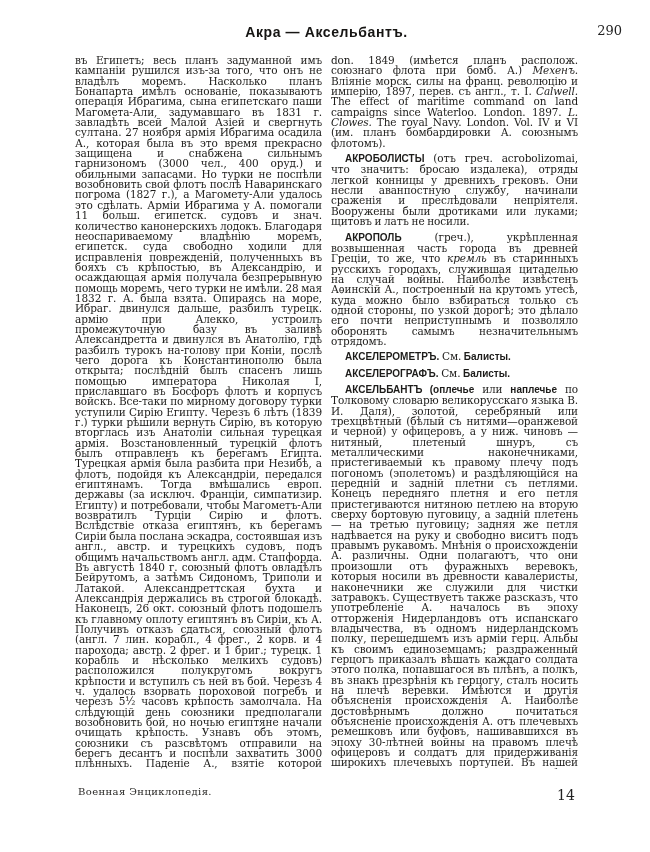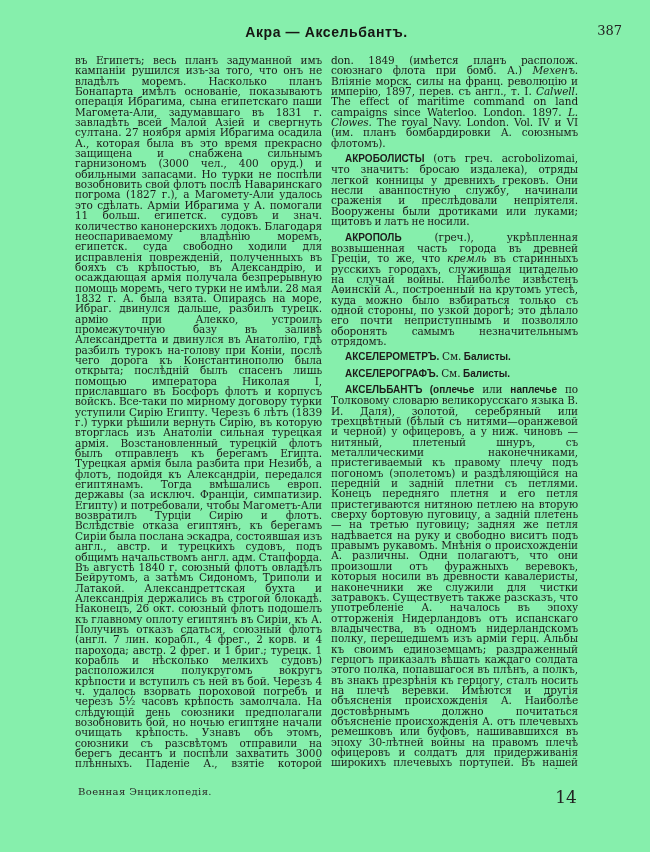--- a/index.html
+++ b/index.html
@@ -1,19 +1,19 @@
 <!DOCTYPE html>
 <html><head>
 <meta charset="utf-8">
 <style>
   html,body{margin:0;padding:0;background:#e8e8e6;}
   .page{
     position:relative;
     width:650px;height:852px;
-    background:#86efac;
+    background:#ffffff;
     font-family:"DejaVu Serif", serif;
     color:#1d1c1a;
     overflow:hidden;
     box-sizing:border-box;
   }
   .header{
     position:absolute;top:22px;left:75px;width:503px;height:20px;
     text-align:center;
   }
   .header-title{
@@ -54,33 +54,33 @@
   }
   .imprint{
     position:absolute;left:78px;top:786px;
     font-size:10px;
     letter-spacing:0.4px;
     color:#2a2927;
   }
   .sheet-number{
     position:absolute;left:546px;top:787px;width:40px;
     text-align:center;
-    font-size:17px;
+    font-size:14px;
     color:#222;
   }
 </style>
 </head>
 <body>
 
 <div class="page">
 
   <div class="header">
     <span class="header-title">Акра — Аксельбантъ.</span>
   </div>
-  <div class="page-number">387</div>
+  <div class="page-number">290</div>
 
   <div class="columns">
     <div class="col">
         <div class="para"><span class="run-n">въ Египетъ; весь планъ задуманной имъ кампаніи рушился изъ-за того, что онъ не владѣлъ моремъ. Насколько планъ Бонапарта имѣлъ основаніе, показываютъ операція Ибрагима, сына египетскаго паши Магомета-Али, задумавшаго въ 1831 г. завладѣть всей Малой Азіей и свергнуть султана. 27 ноября армія Ибрагима осадила А., которая была въ это время прекрасно защищена и снабжена сильнымъ гарнизономъ (3000 чел., 400 оруд.) и обильными запасами. Но турки не поспѣли возобновить свой флотъ послѣ Наваринскаго погрома (1827 г.), а Магомету-Али удалось это сдѣлать. Арміи Ибрагима у А. помогали 11 больш. египетск. судовъ и знач. количество канонерскихъ лодокъ. Благодаря неоспариваемому владѣнію моремъ, египетск. суда свободно ходили для исправленія поврежденій, полученныхъ въ бояхъ съ крѣпостью, въ Александрію, и осаждающая армія получала безпрерывную помощь моремъ, чего турки не имѣли. 28 мая 1832 г. А. была взята. Опираясь на море, Ибраг. двинулся дальше, разбилъ турецк. армію при Алекко, устроилъ промежуточную базу въ заливѣ Александретта и двинулся въ Анатолію, гдѣ разбилъ турокъ на-голову при Коніи, послѣ чего дорога къ Константинополю была открыта; послѣдній былъ спасенъ лишь помощью императора Николая I, приславшаго въ Босфоръ флотъ и корпусъ войскъ. Все-таки по мирному договору турки уступили Сирію Египту. Черезъ 6 лѣтъ (1839 г.) турки рѣшили вернуть Сирію, въ которую вторглась изъ Анатоліи сильная турецкая армія. Возстановленный турецкій флотъ былъ отправленъ къ берегамъ Египта. Турецкая армія была разбита при Незибѣ, а флотъ, подойдя къ Александріи, передался египтянамъ. Тогда вмѣшались европ. державы (за исключ. Франціи, симпатизир. Египту) и потребовали, чтобы Магометъ-Али возвратилъ Турціи Сирію и флотъ. Вслѣдствіе отказа египтянъ, къ берегамъ Сиріи была послана эскадра, состоявшая изъ англ., австр. и турецкихъ судовъ, подъ общимъ начальствомъ англ. адм. Стапфорда. Въ августѣ 1840 г. союзный флотъ овладѣлъ Бейрутомъ, а затѣмъ Сидономъ, Триполи и Латакой. Александреттская бухта и Александрія держались въ строгой блокадѣ. Наконецъ, 26 окт. союзный флотъ подошелъ къ главному оплоту египтянъ въ Сиріи, къ А. Получивъ отказъ сдаться, союзный флотъ (англ. 7 лин. корабл., 4 фрег., 2 корв. и 4 парохода; австр. 2 фрег. и 1 бриг.; турецк. 1 корабль и нѣсколько мелкихъ судовъ) расположился полукругомъ вокругъ крѣпости и вступилъ съ ней въ бой. Черезъ 4 ч. удалось взорвать пороховой погребъ и черезъ 5½ часовъ крѣпость замолчала. На слѣдующій день союзники предполагали возобновить бой, но ночью египтяне начали очищать крѣпость. Узнавъ объ этомъ, союзники съ разсвѣтомъ отправили на берегъ десантъ и поспѣли захватить 3000 плѣнныхъ. Паденіе А., взятіе которой египтяне считали невозможнымъ безъ помощи арміи, имѣло рѣшающее значеніе. Потеря сирійскаго берега была потерей Сиріи. Магометъ-Али подчинился требованію державъ и возвратилъ Турціи Сирію и флотъ. (Forschungen zur deutschen Geschichte, Bd. 16. Göttingen 1876 (осада А. крестоносцами). </span></div>
       </div>
     <div class="col">
         <div class="para"><span class="run-n">don. 1849 (имѣется планъ располож. союзнаго флота при бомб. А.) </span><span class="run-i">Мехенъ.</span><span class="run-n"> Вліяніе морск. силы на франц. революцію и имперію, 1897, перев. съ англ., т. I. </span><span class="run-i">Calwell.</span><span class="run-n"> The effect of maritime command on land campaigns since Waterloo. London. 1897. </span><span class="run-i">L. Clowes.</span><span class="run-n"> The royal Navy. London. Vol. IV и VI (им. планъ бомбардировки А. союзнымъ флотомъ).</span></div>
         <div class="para indent entry"><span class="run-b">АКРОБОЛИСТЫ</span><span class="run-n"> (отъ греч. acrobolizomai, что значитъ: бросаю издалека), отряды легкой конницы у древнихъ грековъ. Они несли аванпостную службу, начинали сраженія и преслѣдовали непріятеля. Вооружены были дротиками или луками; щитовъ и латъ не носили.</span></div>
         <div class="para indent entry"><span class="run-b">АКРОПОЛЬ</span><span class="run-n"> (греч.), укрѣпленная возвышенная часть города въ древней Греціи, то же, что </span><span class="run-i">кремль</span><span class="run-n"> въ старинныхъ русскихъ городахъ, служившая цитаделью на случай войны. Наиболѣе извѣстенъ Аѳинскій А., построенный на крутомъ утесѣ, куда можно было взбираться только съ одной стороны, по узкой дорогѣ; это дѣлало его почти неприступнымъ и позволяло оборонять самымъ незначительнымъ отрядомъ.</span></div>
         <div class="para indent entry"><span class="run-b">АКСЕЛЕРОМЕТРЪ.</span><span class="run-n"> См. </span><span class="run-b">Балисты.</span></div>

